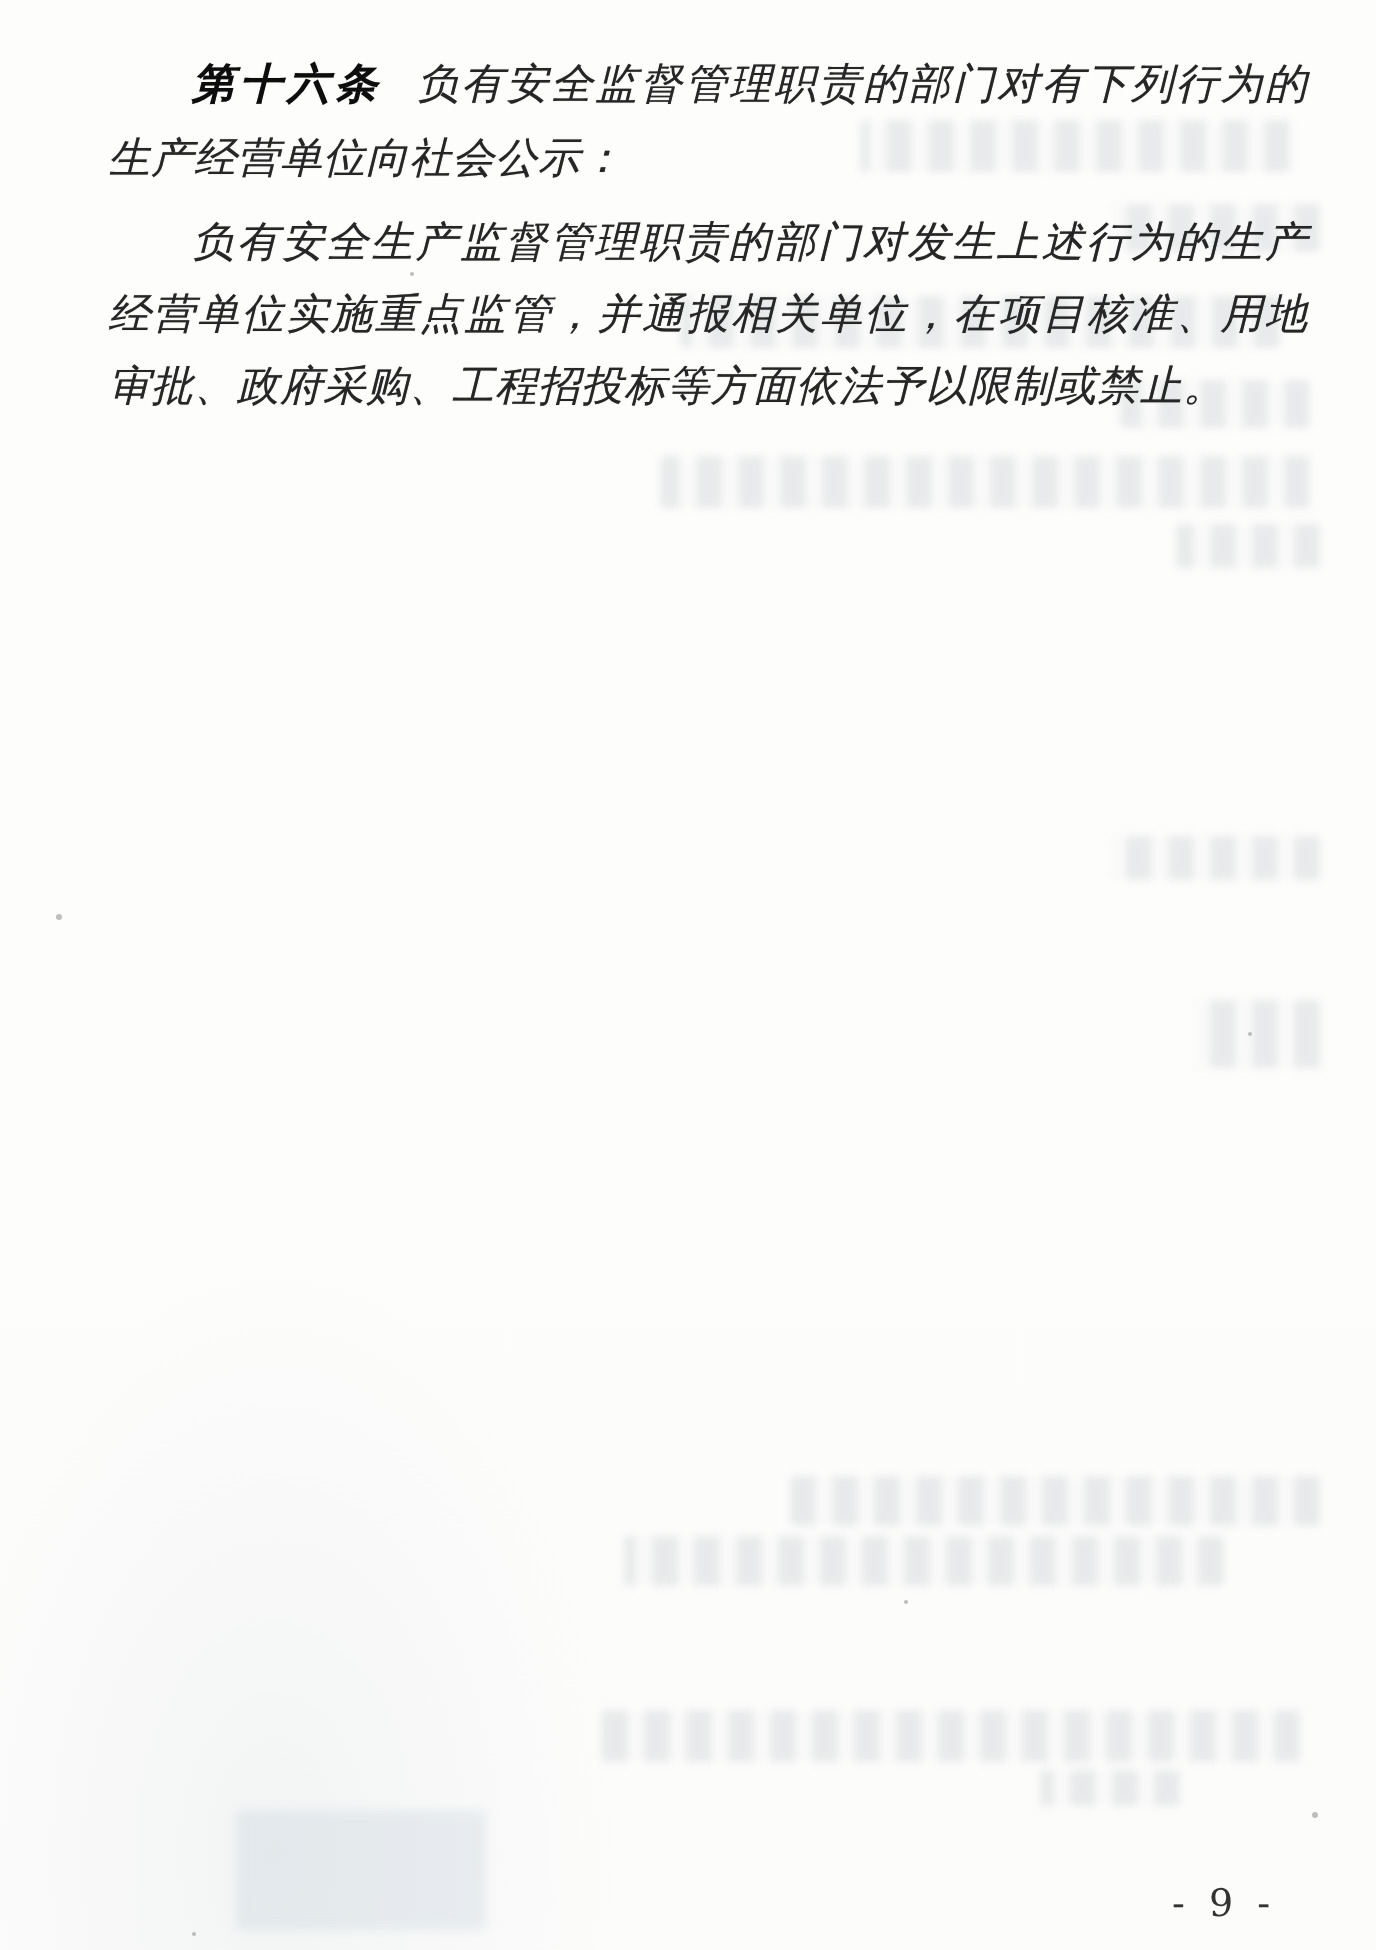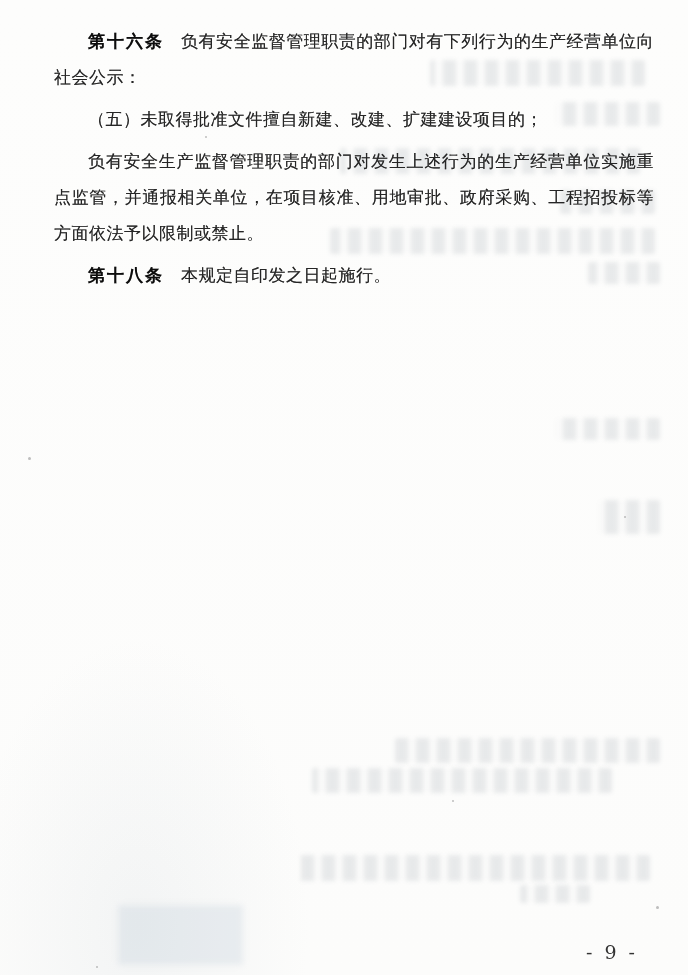--- a/index.html
+++ b/index.html
@@ -19,27 +19,28 @@
     font-family: "Liberation Serif", "DejaVu Serif", serif;
   }
   .content {
     position: absolute;
     left: 54px;
     top: 24px;
     width: 600px;
   }
   .content p {
     margin: 0 0 6px 0;
-    font-size: 17px;
+    font-size: 21px;
     line-height: 36px;
     letter-spacing: 0.5px;
     text-align: justify;
     text-indent: 2em;
     color: #262626;
     text-shadow: 0 0 0.4px rgba(40,40,40,0.6);
+    font-style: italic;
   }
   .term {
     font-family: "Liberation Sans", "DejaVu Sans", sans-serif;
     font-weight: 700;
     color: #0d0d0d;
     margin-right: 17px;
     letter-spacing: 2px;
   }
   .term:empty { display: none; }
   .page-number {
@@ -122,33 +123,27 @@
   <div class="content">
 
     <p>
       <b class="term">第十六条</b><span>负有安全监督管理职责的部门对有下列行为的生产经营单位向社会公示：</span>
     </p>
 
 
 
 
 
-    <p>
-      <span>（五）未取得批准文件擅自新建、改建、扩建建设项目的；</span>
-    </p>
 
 
     <p>
       <span>负有安全生产监督管理职责的部门对发生上述行为的生产经营单位实施重点监管，并通报相关单位，在项目核准、用地审批、政府采购、工程招投标等方面依法予以限制或禁止。</span>
     </p>
 
 
-    <p>
-      <b class="term">第十八条</b><span>本规定自印发之日起施行。</span>
-    </p>
 
 
 
   </div>
 
   <div class="page-number">- 9 -</div>
 
 </div>
 
 </body></html>

